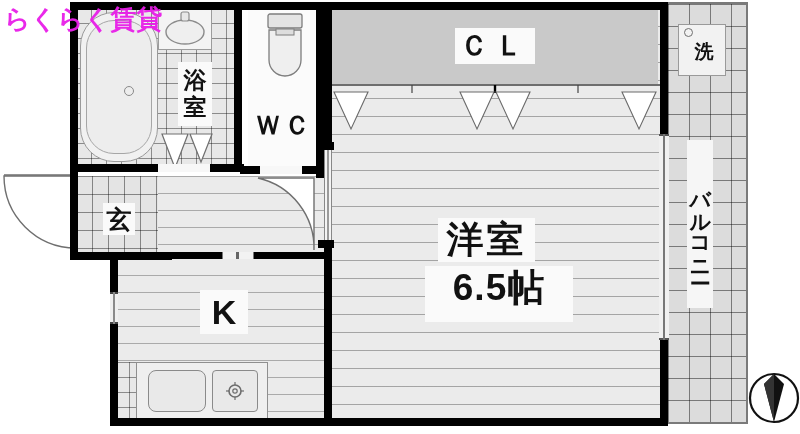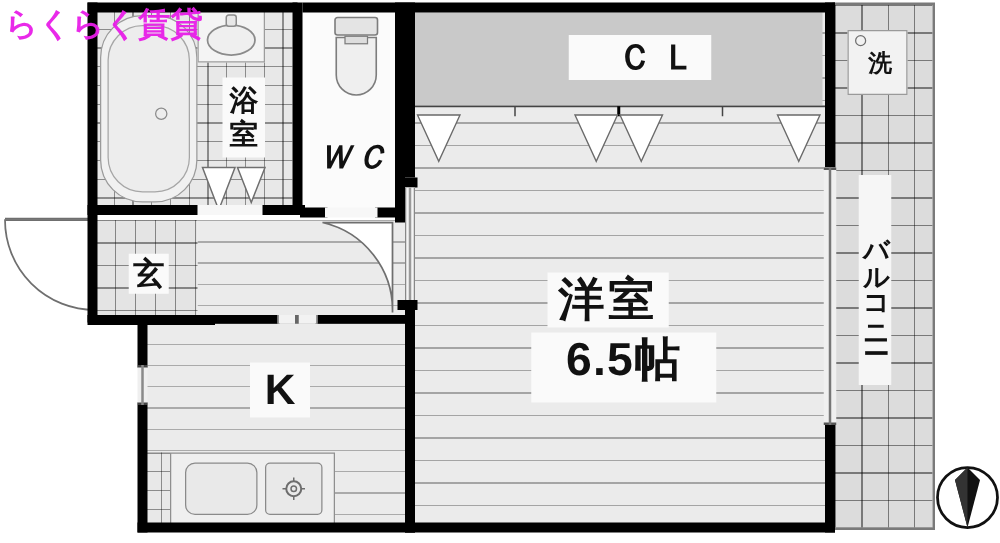--- a/index.html
+++ b/index.html
@@ -74,21 +74,21 @@
   <div class="abs" style="left:678px;top:24px;width:48px;height:52px;background:#f2f2f2;border:1px solid #9a9a9a;"></div>
   <div class="abs" style="left:684px;top:28px;width:9px;height:9px;border:1.5px solid #6f6f6f;border-radius:50%;"></div>
   <div class="label lbl-sen" style="left:690px;top:42px;width:28px;height:24px;background:#f2f2f2;">洗</div>
 
   <div class="label lbl-balcony" style="left:687px;top:140px;width:26px;height:168px;writing-mode:vertical-rl;text-orientation:upright;
               background:#f6f6f6;display:flex;align-items:center;justify-content:center;">バルコニー</div>
 
   <div class="abs hatch-plank" style="left:330px;top:8px;width:330px;height:412px;"></div>
 
   <div class="abs floor-gray" style="left:332px;top:10px;width:326px;height:74px;"></div>
-  <div class="label lbl-cl" style="left:455px;top:28px;width:80px;height:36px;background:#fafafa;line-height:36px;padding-left:34px;">ＣＬ</div>
+  <div class="label lbl-cl" style="left:455px;top:28px;width:80px;height:36px;background:#fafafa;line-height:36px;">ＣＬ</div>
 
   <svg class="fixture" style="left:330px;top:84px;width:330px;height:50px;" viewBox="0 0 330 50">
     <rect x="0" y="0" width="330" height="50" fill="none"></rect>
     <line x1="0" y1="1" x2="330" y2="1" stroke="#444" stroke-width="1.4"></line>
     <line x1="82" y1="1" x2="82" y2="9" stroke="#444" stroke-width="1.2"></line>
     <line x1="165" y1="1" x2="165" y2="9" stroke="#000" stroke-width="2.4"></line>
     <line x1="248" y1="1" x2="248" y2="9" stroke="#444" stroke-width="1.2"></line>
     <polygon points="4,8 38,8 21,45" fill="#ffffff" stroke="#6a6a6a" stroke-width="1.1"></polygon>
     <polygon points="130,8 164,8 147,45" fill="#ffffff" stroke="#6a6a6a" stroke-width="1.1"></polygon>
     <polygon points="166,8 200,8 183,45" fill="#ffffff" stroke="#6a6a6a" stroke-width="1.1"></polygon>
@@ -128,21 +128,21 @@
   <svg class="fixture" style="left:256px;top:176px;width:60px;height:80px;" viewBox="0 0 60 80">
     <path d="M58 2 L58 74 A72 72 0 0 0 2 2 Z" fill="#ffffff" stroke="#6f6f6f" stroke-width="1.4"></path>
   </svg>
 
   <div class="abs floor-white" style="left:248px;top:8px;width:72px;height:164px;"></div>
   <svg class="fixture" style="left:262px;top:12px;width:46px;height:78px;" viewBox="0 0 46 78">
     <rect x="6" y="2" width="34" height="14" rx="2" fill="#e4e4e4" stroke="#7d7d7d" stroke-width="1.3"></rect>
     <path d="M7 18 h32 v30 a16 16 0 0 1 -32 0 Z" fill="#efefef" stroke="#7d7d7d" stroke-width="1.3"></path>
     <rect x="14" y="17" width="18" height="6" fill="#dddddd" stroke="#7d7d7d" stroke-width="1"></rect>
   </svg>
-  <div class="label lbl-wc" style="left:252px;top:108px;width:64px;height:34px;line-height:34px;background:#fbfbfb;font-style:italic;">ＷＣ</div>
+  <div class="label lbl-wc" style="left:252px;top:108px;width:64px;height:34px;line-height:34px;background:#fbfbfb;">ＷＣ</div>
 
   <div class="abs hatch-tile-sm" style="left:76px;top:8px;width:158px;height:158px;"></div>
 
   <div class="abs" style="left:80px;top:12px;width:78px;height:150px;background:#f1f1f1;border:1.6px solid #9a9a9a;border-radius:34px;"></div>
   <div class="abs" style="left:86px;top:20px;width:66px;height:134px;background:#ededed;border:1.4px solid #a6a6a6;border-radius:28px;"></div>
   <div class="abs" style="left:124px;top:86px;width:10px;height:10px;border:1.4px solid #8a8a8a;border-radius:50%;"></div>
 
   <div class="abs" style="left:158px;top:8px;width:54px;height:42px;background:#f4f4f4;border:1px solid #9c9c9c;"></div>
   <svg class="fixture" style="left:160px;top:10px;width:50px;height:38px;" viewBox="0 0 50 38">
     <ellipse cx="25" cy="22" rx="19" ry="12" fill="#efefef" stroke="#8b8b8b" stroke-width="1.4"></ellipse>

